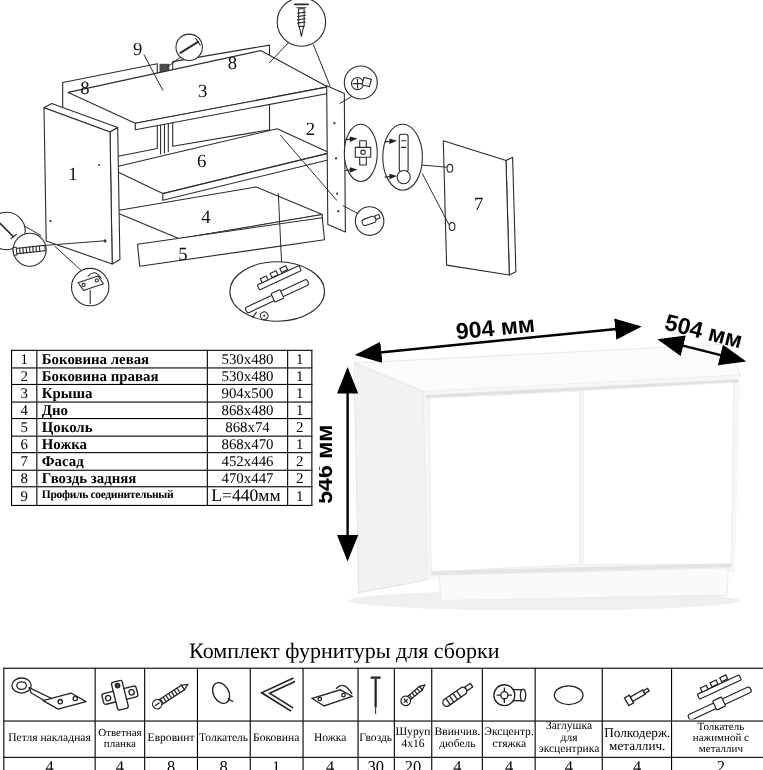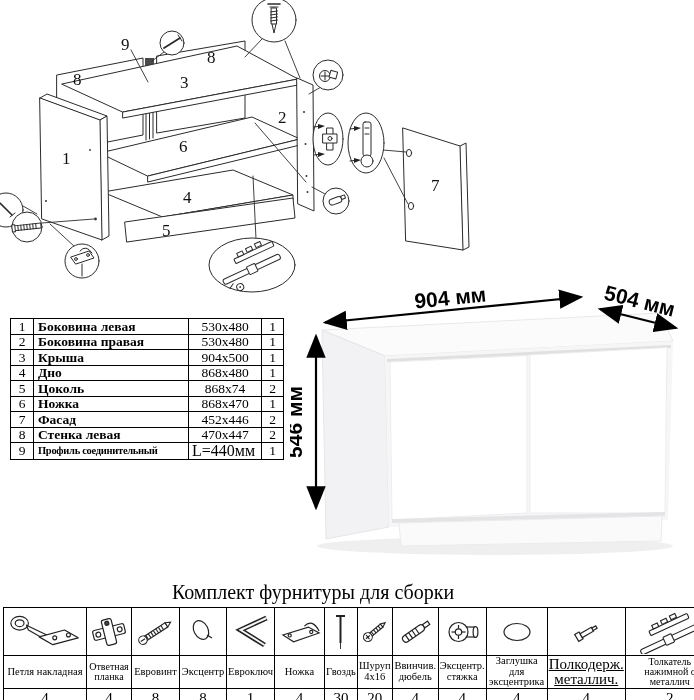--- a/index.html
+++ b/index.html
@@ -19,21 +19,21 @@
   table.parts tr.small td.c-name{font-size:10.5px;letter-spacing:-0.3px;}
   table.parts tr.small td.c-size{font-size:16px;text-align:left;padding-left:3px;}
 
   
   .hw-title{position:absolute;top:581px;left:0;width:694px;text-align:center;
             font-size:20px;transform:translateX(-34px);}
   table.hw{border-collapse:collapse;table-layout:fixed;}
   table.hw td{border:1px solid #000;padding:0;text-align:center;vertical-align:middle;overflow:hidden;}
   tr.hw-icons td{height:47px;}
   tr.hw-names td{height:21px;font-size:10.5px;line-height:1.02;padding:0 1px;}
-  tr.hw-names td.f9{font-size:15px;text-decoration:underline;}
+  tr.hw-names td.f9{font-size:12px;}
   tr.hw-names td.f10{font-size:10px;}
   tr.hw-qty td{height:19px;font-size:15px;}
   tr.hw-icons svg{margin:0 auto;}
 </style>
 </head>
 <body>
 
 <div class="page">
 
   <svg class="abs" style="left:0;top:0" width="694" height="300" viewBox="0 0 694 300">
@@ -263,21 +263,21 @@
         <td class="c-qty">1</td>
       </tr>
       <tr>
         <td class="c-num">7</td>
         <td class="c-name">Фасад</td>
         <td class="c-size">452x446</td>
         <td class="c-qty">2</td>
       </tr>
       <tr>
         <td class="c-num">8</td>
-        <td class="c-name">Стенка левая</td>
+        <td class="c-name">Гвоздь задняя</td>
         <td class="c-size">470x447</td>
         <td class="c-qty">2</td>
       </tr>
       <tr class="small">
         <td class="c-num">9</td>
         <td class="c-name">Профиль соединительный</td>
         <td class="c-size">L=440мм</td>
         <td class="c-qty">1</td>
       </tr>
     </tbody>
@@ -474,22 +474,22 @@
                 <circle cx="20" cy="40" r="0.9" fill="#333"></circle>
               <line x1="9" y1="38" x2="14" y2="35"></line>
             </g>
           </svg>
         </td>
       </tr>
       <tr class="hw-names">
         <td>Петля накладная</td>
         <td class="f10">Ответная планка</td>
         <td>Евровинт</td>
-        <td>Эксцентр</td>
-        <td>Евроключ</td>
+        <td>Толкатель</td>
+        <td>Боковина</td>
         <td>Ножка</td>
         <td>Гвоздь</td>
         <td>Шуруп 4x16</td>
         <td>Ввинчив. дюбель</td>
         <td>Эксцентр. стяжка</td>
         <td>Заглушка для эксцентрика</td>
         <td class="f9">Полкодерж. металлич.</td>
         <td class="f10">Толкатель нажимной с металлич</td>
       </tr>
       <tr class="hw-qty">

